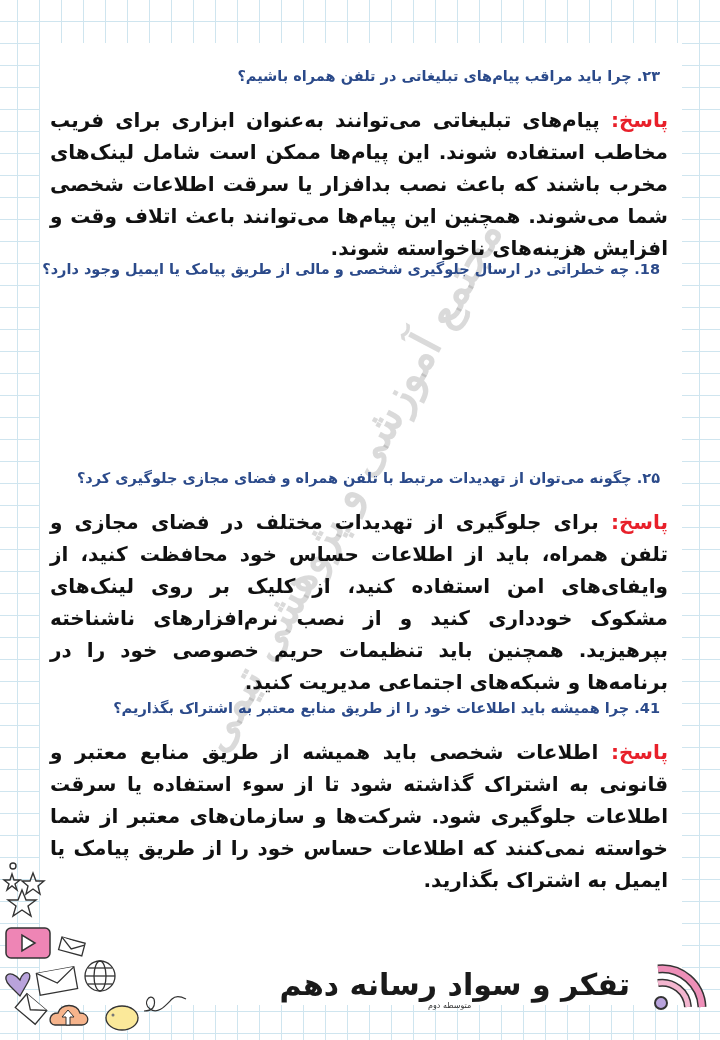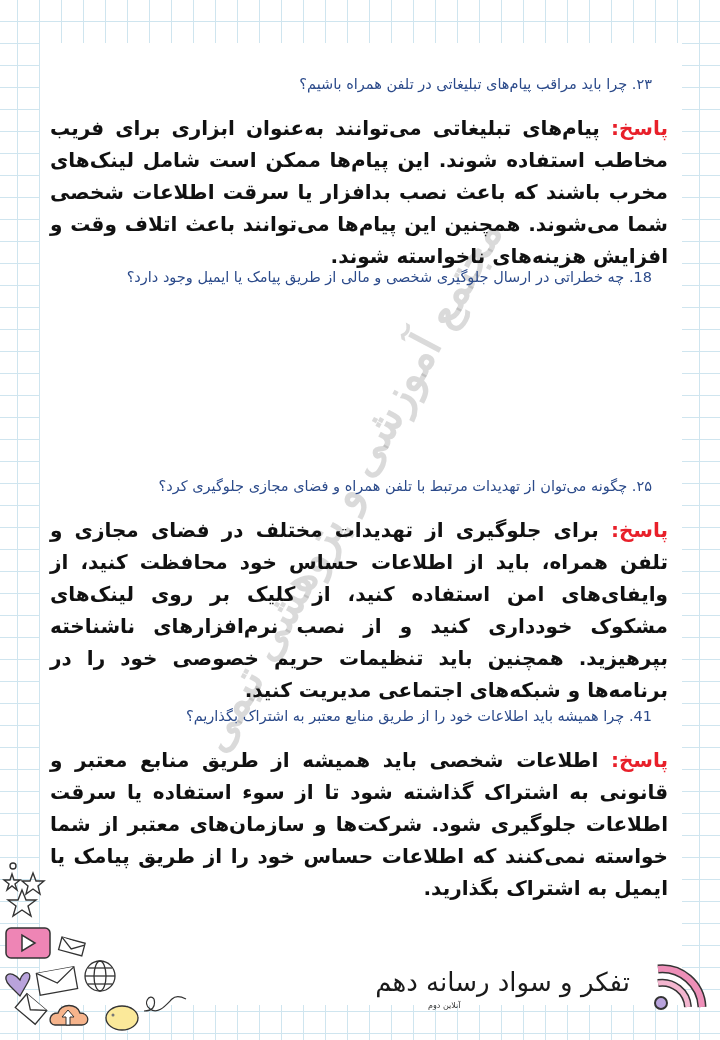--- a/index.html
+++ b/index.html
@@ -16,42 +16,42 @@
   .page {
     position:absolute; left:40px; top:43px; width:642px; height:962px;
     background:#ffffff;
   }
   .content {
     position:absolute; left:50px; top:58px; width:618px;
     direction:rtl; text-align:justify;
   }
   .qa { position:absolute; right:0; width:618px; }
   .question {
-    color:#2b4a8a; font-weight:normal; font-size:14.5px; line-height:20px;
-    margin:16px; white-space:nowrap;
+    color:#2b4a8a; font-weight:bold; font-size:14.5px; line-height:20px;
+    margin:8px; white-space:nowrap;
   }
   .answer {
     margin:0; margin-top:18px; color:#111; font-size:20px; line-height:32px;
     font-weight:bold; text-align-last:right;
   }
   .answer-label { color:#e8202a; font-weight:bold; }
   .watermark {
     position:absolute; left:40px; top:460px; width:620px;
     transform:rotate(-62deg); transform-origin:center;
     color:rgba(150,150,150,0.35); font-size:44px; font-weight:bold;
     direction:rtl; white-space:nowrap; font-family:"DejaVu Serif", serif;
     pointer-events:none; text-align:center;
   }
   .decor { position:absolute; left:0; top:850px; width:160px; height:190px; }
   .footer-logo {
     position:absolute; left:412px; top:955px; width:300px; height:70px;
   }
   .logo-text {
     position:absolute; right:82px; top:12px; direction:rtl;
-    font-size:26px; font-weight:normal; color:#1a1a1a; white-space:nowrap;
+    font-size:30px; font-weight:bold; color:#1a1a1a; white-space:nowrap;
     font-family:"DejaVu Sans", sans-serif; letter-spacing:-1px;
   }
   .logo-sub {
     position:absolute; left:16px; top:46px; font-size:8px; color:#333; direction:rtl;
   }
 </style>
 </head>
 <body>
 
 <div class="page"></div>
@@ -125,14 +125,14 @@
 
 <div class="footer-logo">
   <svg style="position:absolute;right:0;top:0;width:62px;height:58px" viewBox="0 0 62 58">
     <path d="M8 14 A40 40 0 0 1 52 52" fill="none" stroke="#333" stroke-width="9"></path>
     <path d="M8 14 A40 40 0 0 1 52 52" fill="none" stroke="#ee8fb8" stroke-width="6"></path>
     <path d="M8 28 A26 26 0 0 1 38 52" fill="none" stroke="#333" stroke-width="8"></path>
     <path d="M8 28 A26 26 0 0 1 38 52" fill="none" stroke="#f4b6cf" stroke-width="5"></path>
     <circle cx="11" cy="48" r="6" fill="#b9a3dc" stroke="#333" stroke-width="2"></circle>
   </svg>
   <div class="logo-text">تفکر و سواد رسانه دهم</div>
-  <div class="logo-sub">آنلاین دوم</div>
+  <div class="logo-sub">متوسطه دوم</div>
 </div>
 
 </body></html>

